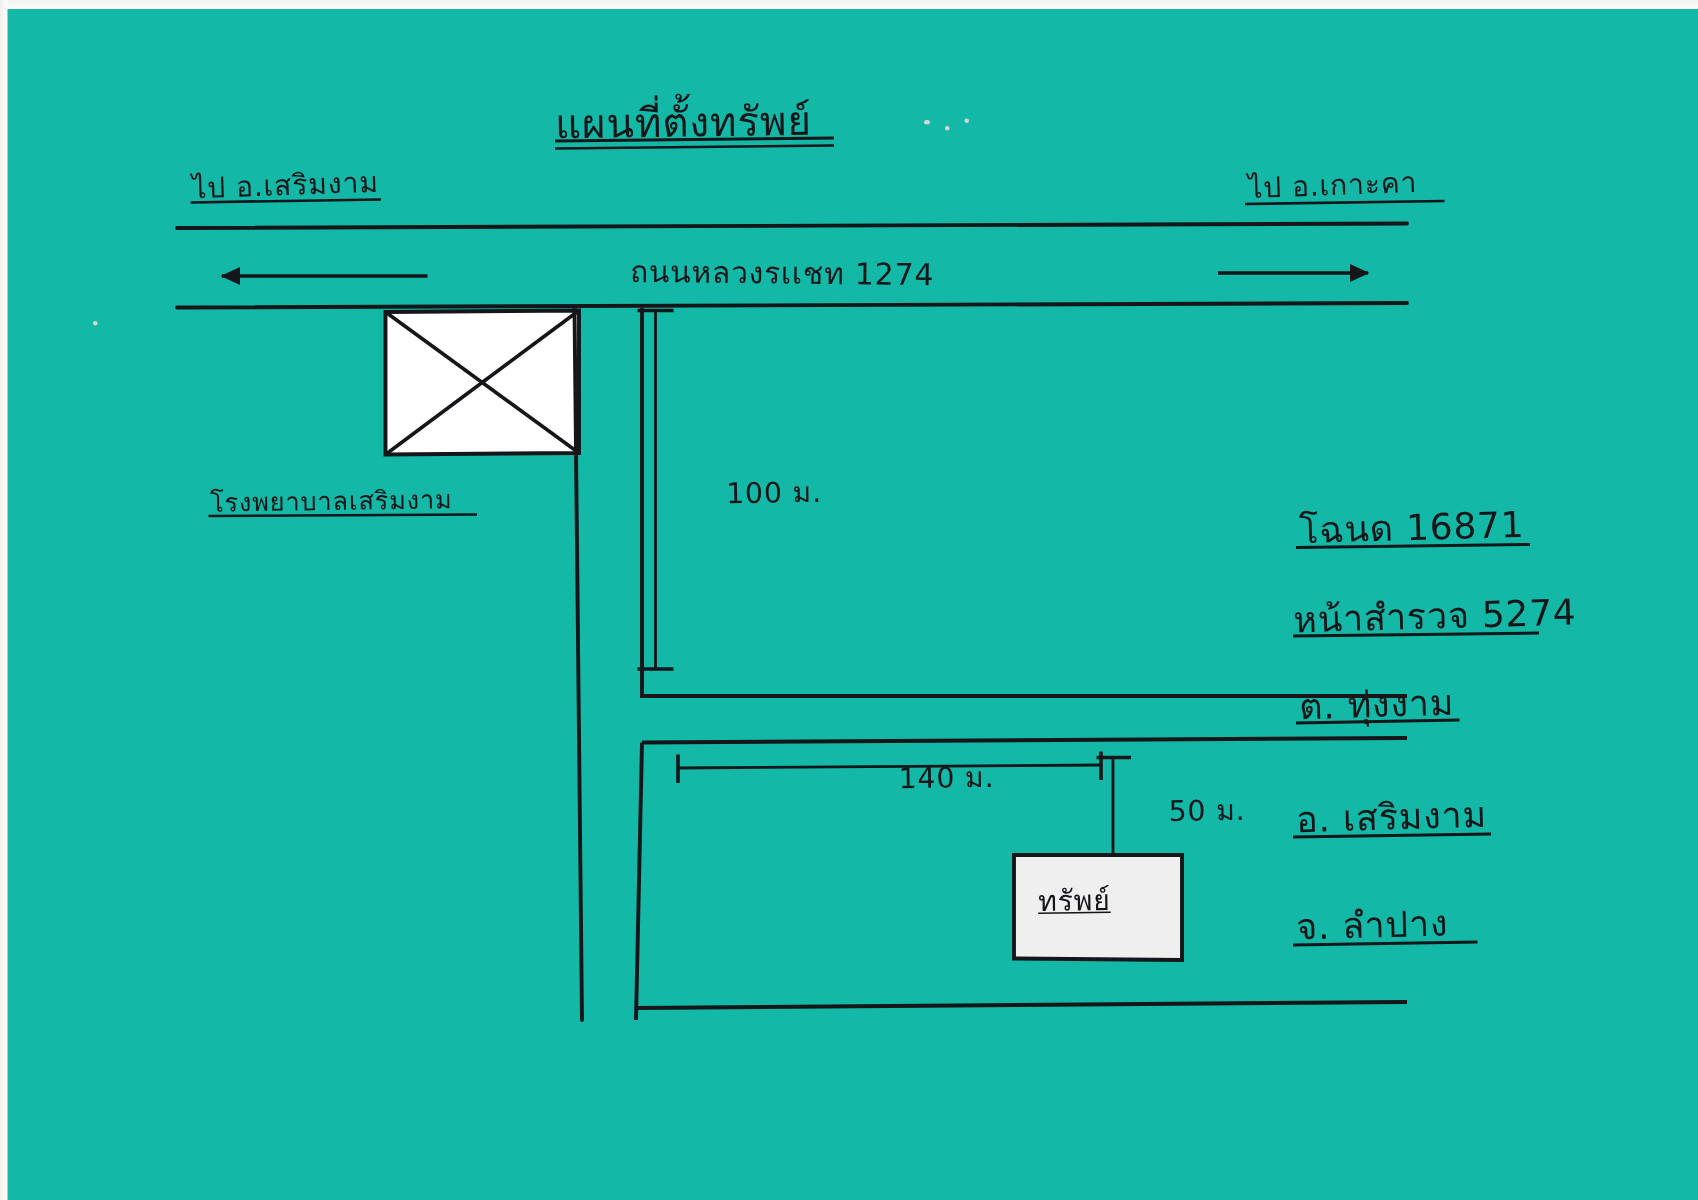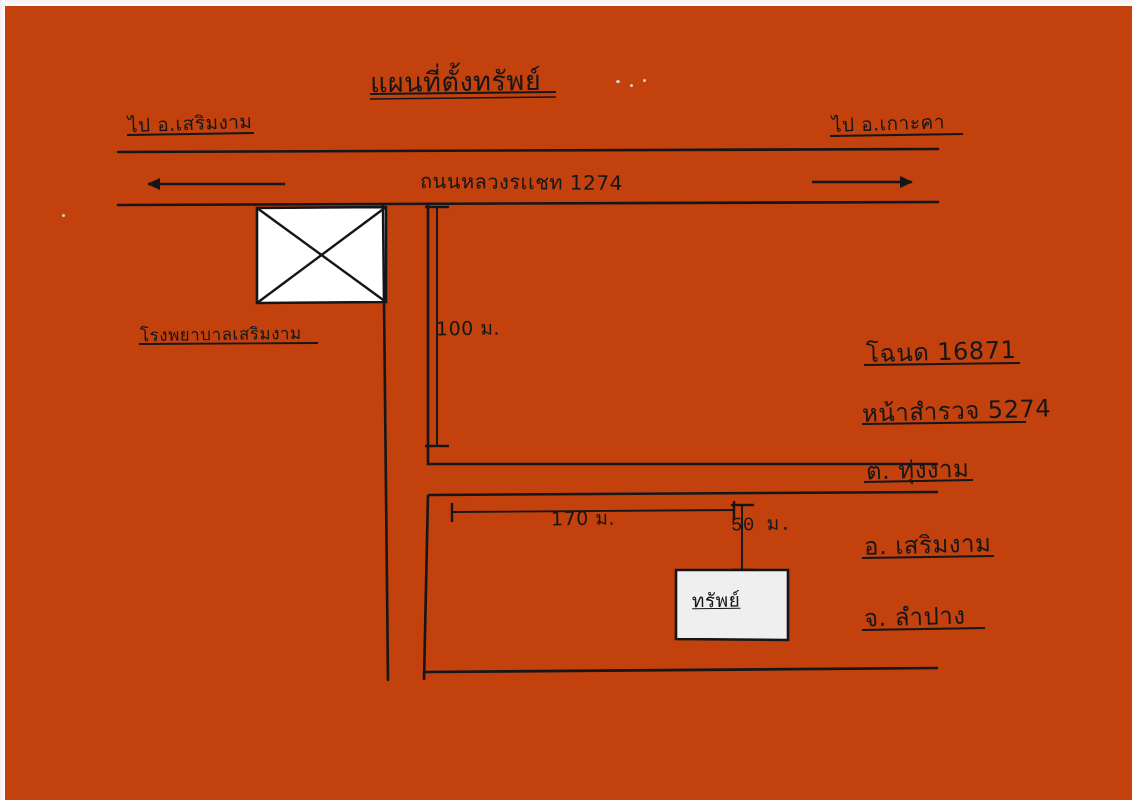--- a/index.html
+++ b/index.html
@@ -4,21 +4,21 @@
 <style>
   html, body {
     margin: 0;
     padding: 0;
     background: #ffffff;
   }
   #page {
     position: relative;
     width: 1132px;
     height: 800px;
-    background: #c2410c;
+    background: #14b8a6;
     overflow: hidden;
     font-family: "DejaVu Sans", sans-serif;
   }
   
   .scan-edge-top {
     position: absolute;
     left: 0; top: 0;
     width: 1132px; height: 6px;
     background: linear-gradient(180deg, #f2f1ef 0%, #fdfdfc 100%);
   }
@@ -54,20 +54,21 @@
     font-size: 19px;
   }
   .hw-road {
     font-size: 20px;
   }
   .hw-place {
     font-size: 17px;
   }
   .hw-dim {
     font-size: 19px;
+    margin-left: 48px;
   }
   .hw-info {
     font-size: 24px;
   }
   .hw-asset {
     font-size: 19px;
   }
   .skew-b { transform: rotate(-2.0deg); }
   .skew-c { transform: rotate(-0.8deg); }
   .skew-d { transform: rotate(-1.6deg); }
@@ -168,23 +169,23 @@
   <div class="hw hw-dir skew-b" style="left:128px; top:108px;">ไป อ.เสริมงาม</div>
 
   <div class="hw hw-dir skew-b" style="left:832px; top:108px;">ไป อ.เกาะคา</div>
 
   <div class="hw hw-road skew-e" style="left:420px; top:166px;">ถนนหลวงรเเชท 1274</div>
 
   <div class="hw hw-place skew-c" style="left:140px; top:320px;">โรงพยาบาลเสริมงาม</div>
 
   <div class="hw hw-dim skew-c" style="left:436px; top:313px;">100 ม.</div>
 
-  <div class="hw hw-dim skew-c" style="left:551px; top:503px;">170 ม.</div>
+  <div class="hw hw-dim skew-c" style="left:551px; top:503px;">140 ม.</div>
 
-  <div class="hw hw-dim skew-c" style="left:731px; top:508px;font-family:Liberation Mono, monospace;">50 ม.</div>
+  <div class="hw hw-dim skew-c" style="left:731px; top:525px;">50 ม.</div>
 
   <div class="hw hw-asset skew-c" style="left:692px; top:585px;text-decoration:underline;">ทรัพย์</div>
 
   <div class="hw hw-info skew-d" style="left:866px; top:332px;">โฉนด  16871</div>
 
   <div class="hw hw-info skew-d" style="left:862px; top:391px;">หน้าสำรวจ  5274</div>
 
   <div class="hw hw-info skew-d" style="left:866px; top:450px;">ต. ทุ่งงาม</div>
 
   <div class="hw hw-info skew-d" style="left:864px; top:525px;">อ. เสริมงาม</div>

